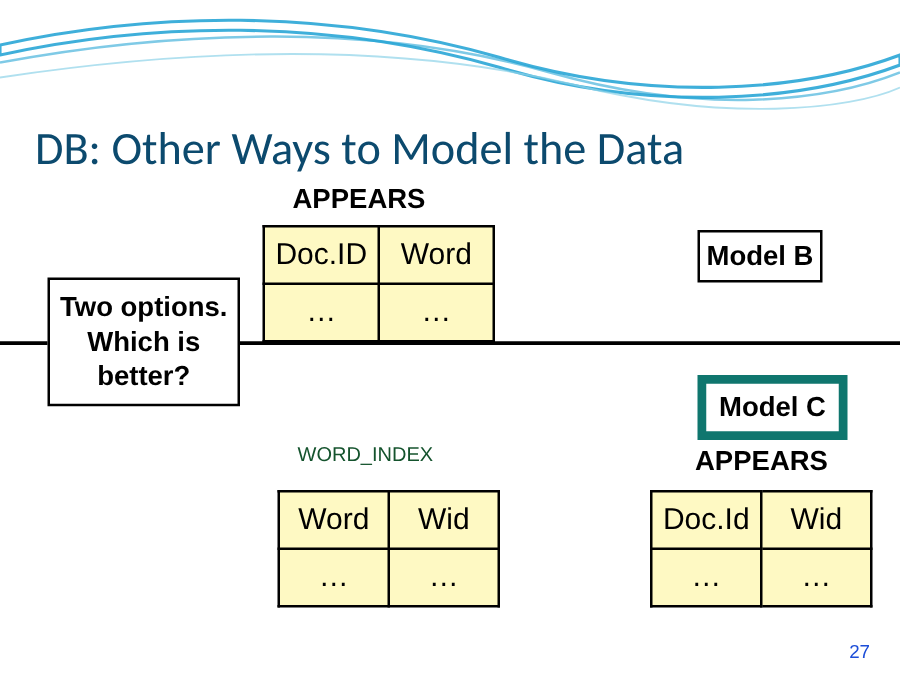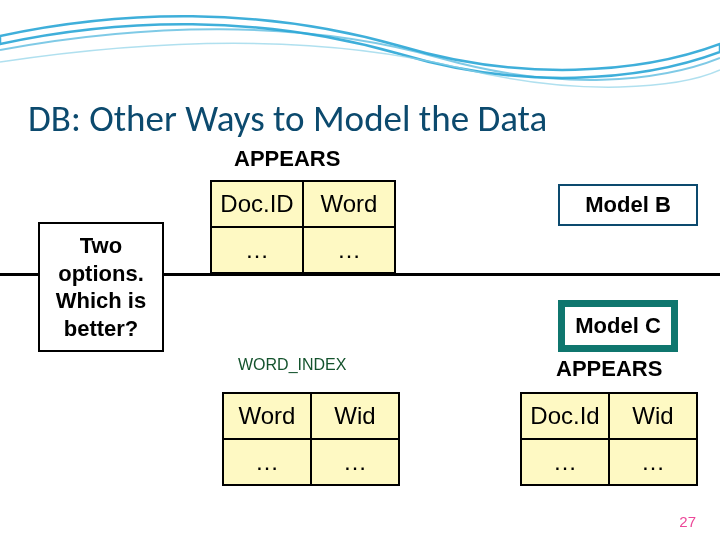--- a/index.html
+++ b/index.html
@@ -43,35 +43,35 @@
     padding: 8px 4px;
     background: #fef9c3;
   }
   .table th { font-weight: 400; }
   .table1 { top: 180px; left: 210px; }
   .table1 th, .table1 td { width: 92px; height: 38px; }
   .two-options {
     position: absolute;
     top: 222px;
     left: 38px;
-    width: 126px;
+    width: 154px;
     border: 2px solid #000;
     background: #fff;
     text-align: center;
     padding: 8px 6px;
     font-size: 22px;
     font-weight: 700;
     line-height: 1.25;
   }
   .model-b {
     position: absolute;
     top: 184px;
     left: 558px;
-    width: 140px;
-    border: 2px solid #0c4a6e;
+    width: 100px;
+    border: 2px solid #000000;
     background: #fff;
     text-align: center;
     font-size: 22px;
     font-weight: 700;
     padding: 6px 4px;
   }
   .model-c {
     position: absolute;
     top: 300px;
     left: 558px;
@@ -109,21 +109,21 @@
   }
   .table2 { top: 392px; left: 222px; }
   .table2 th, .table2 td { width: 88px; height: 38px; }
   .table3 { top: 392px; left: 520px; }
   .table3 th, .table3 td { width: 88px; height: 38px; }
   .slide-num {
     position: absolute;
     bottom: 10px;
     right: 24px;
     font-size: 15px;
-    color: #ec4899;
+    color: #1d4ed8;
   }
 </style>
 </head>
 <body>
 
 <svg class="wave-bg" viewBox="0 0 720 95" preserveAspectRatio="none">
   <path d="M0,36 C120,10 260,6 400,46 C520,82 640,74 720,44 L720,52 C640,82 520,90 400,54 C260,14 120,18 0,44 Z" fill="none" stroke="#2aa6d6" stroke-width="2.5" opacity="0.9"></path>
   <path d="M0,50 C140,24 300,18 440,58 C560,92 660,82 720,58" fill="none" stroke="#2aa6d6" stroke-width="2" opacity="0.6"></path>
   <path d="M0,62 C160,38 320,34 460,68 C580,98 680,88 720,70" fill="none" stroke="#8fd3e8" stroke-width="1.5" opacity="0.7"></path>
 </svg>

